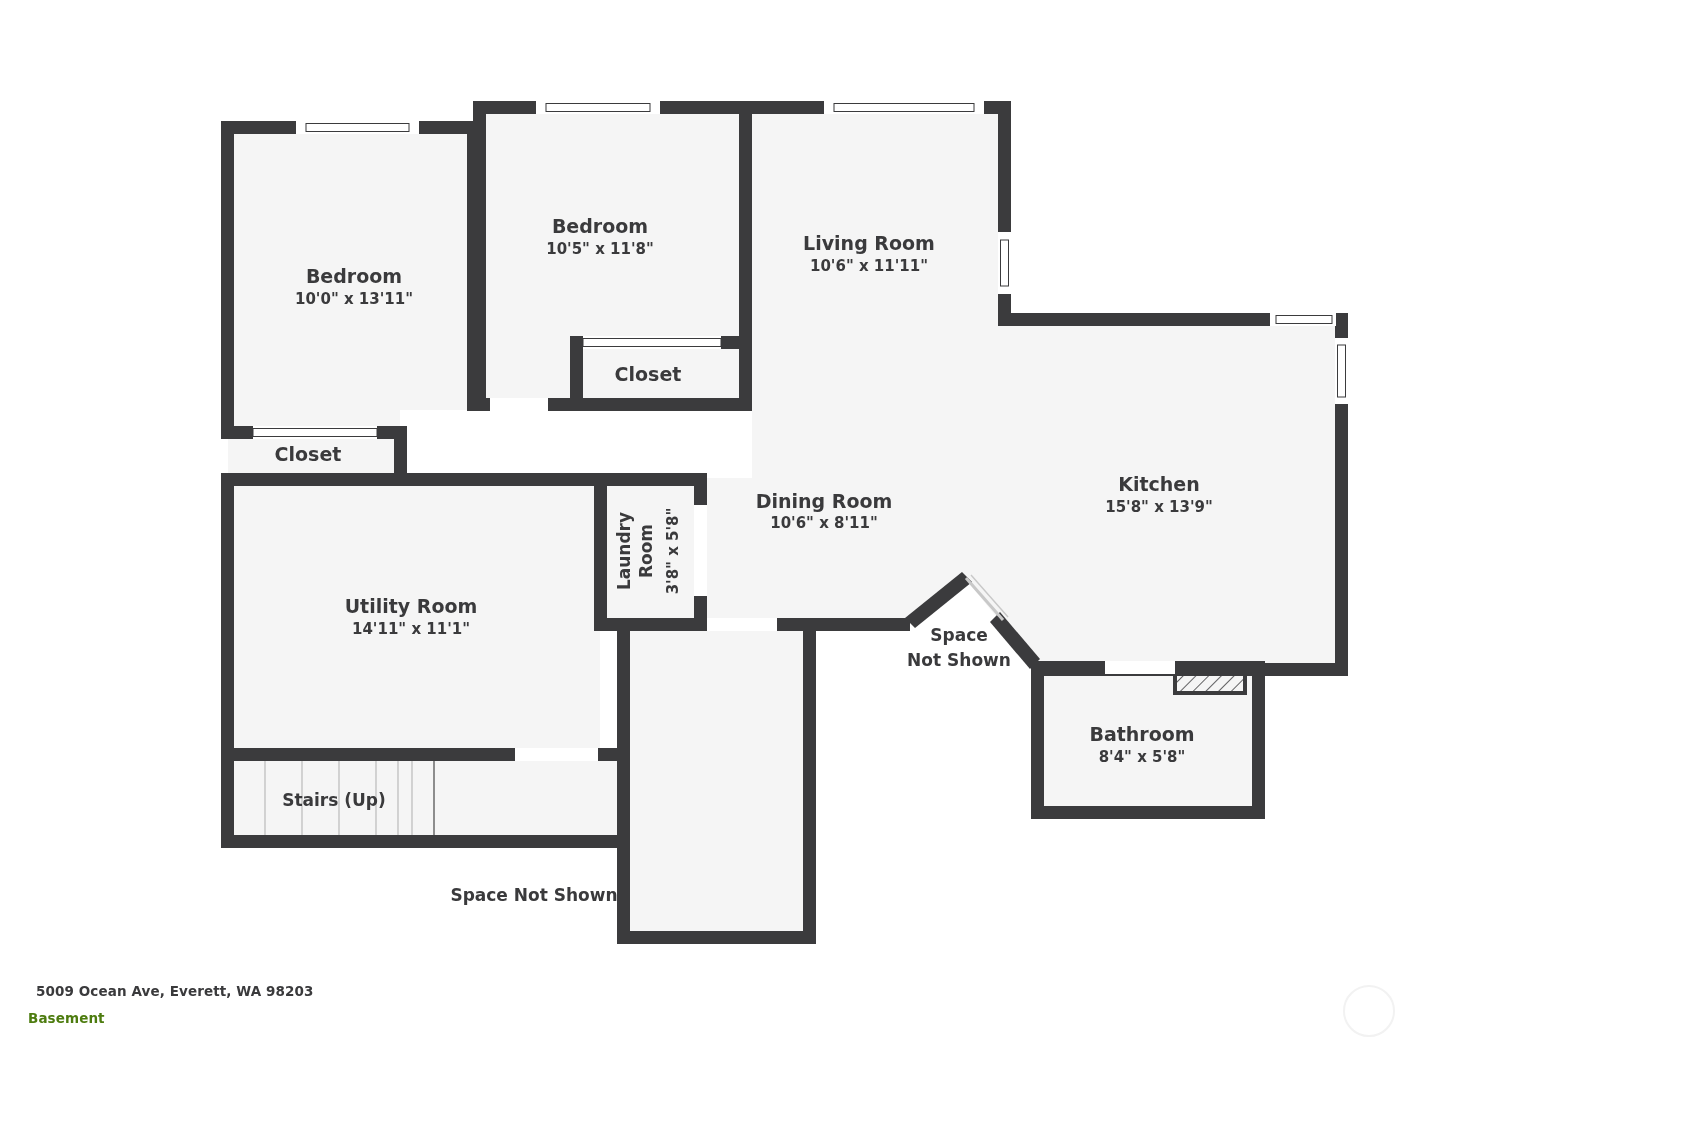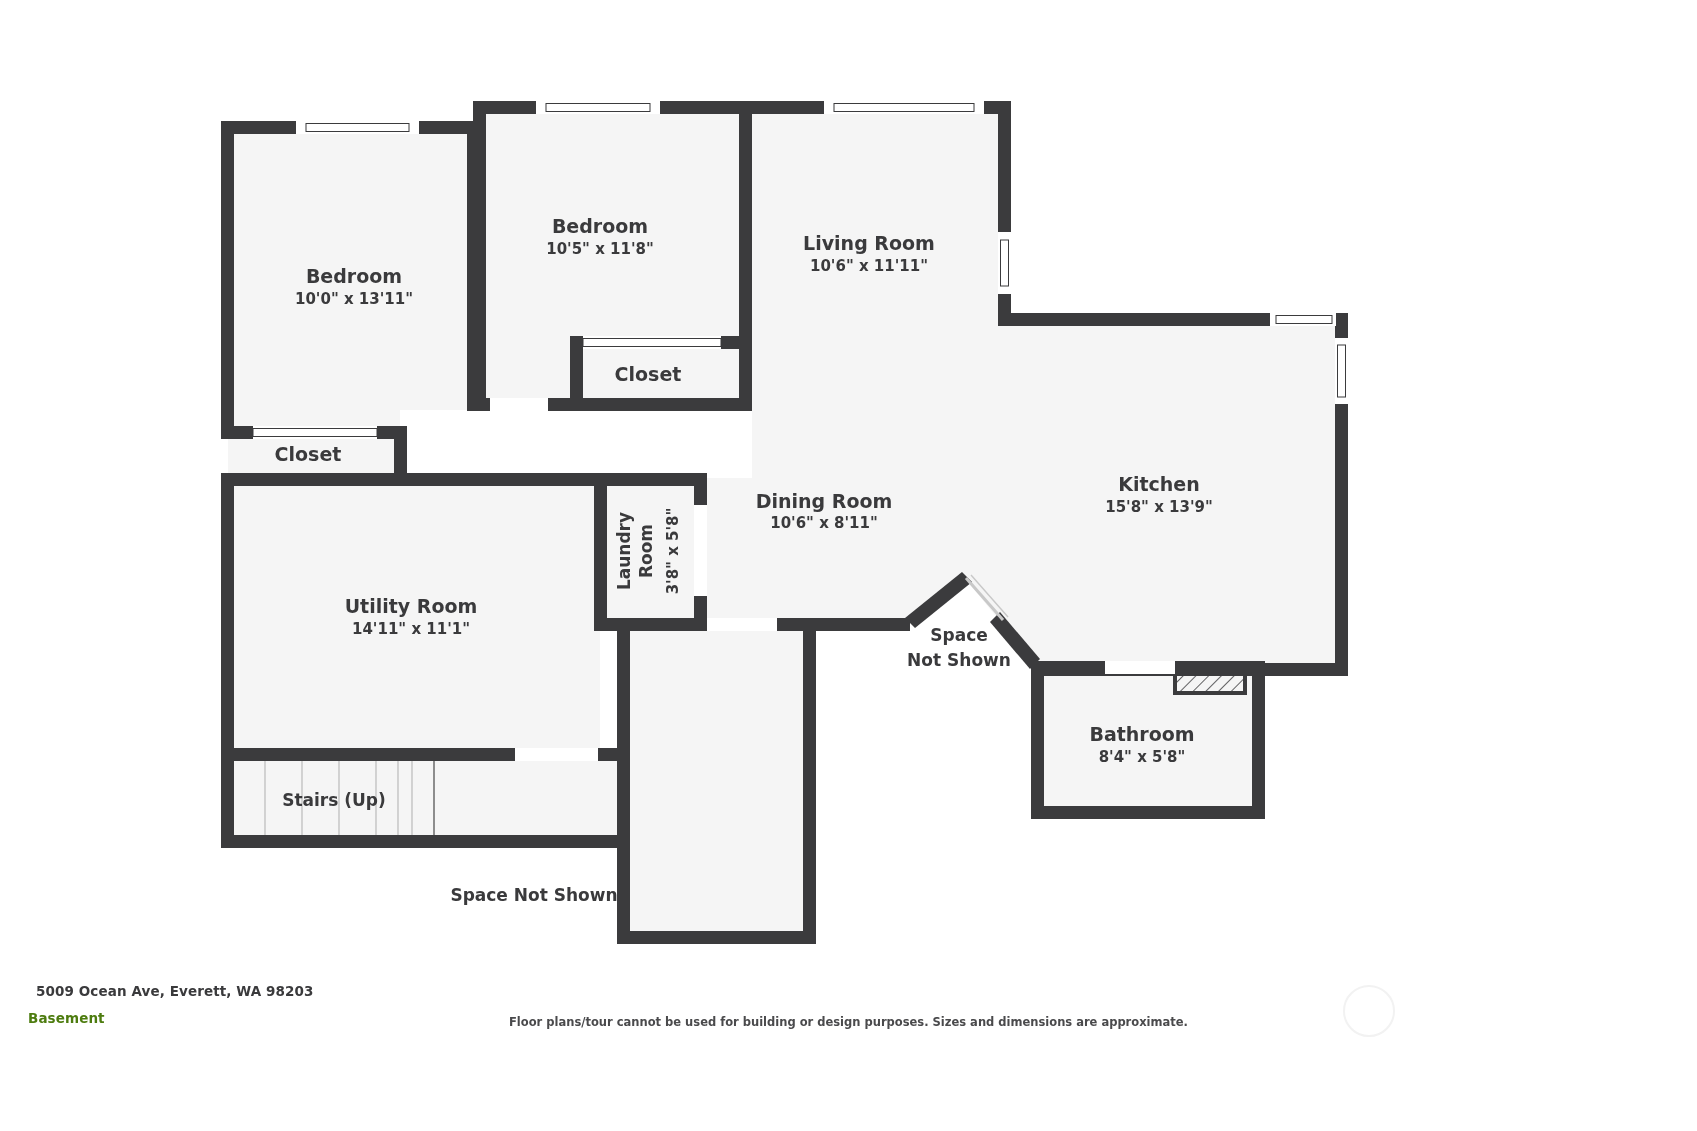--- a/index.html
+++ b/index.html
@@ -258,16 +258,15 @@
       <text class="note-label" x="959" y="641" text-anchor="middle">Space</text>
       <text class="note-label" x="959" y="666" text-anchor="middle">Not Shown</text>
 
       <text class="note-label" x="534" y="901" text-anchor="middle">Space Not Shown</text>
     </g>
 
   </svg>
 
   <div class="footer-addr">5009 Ocean Ave, Everett, WA 98203</div>
   <div class="footer-floor">Basement</div>
-  <div class="footer-disclaimer">Floor plans/tour cannot be used for building or design purposes. Sizes and dimensions are approximate.</div>
   <div class="watermark-circle"></div>
 
 </div>
 
 </body></html>

